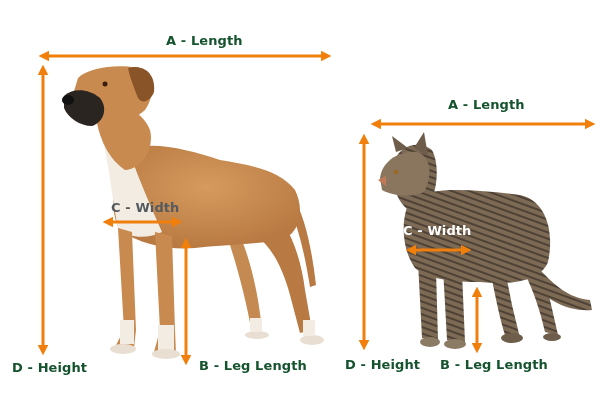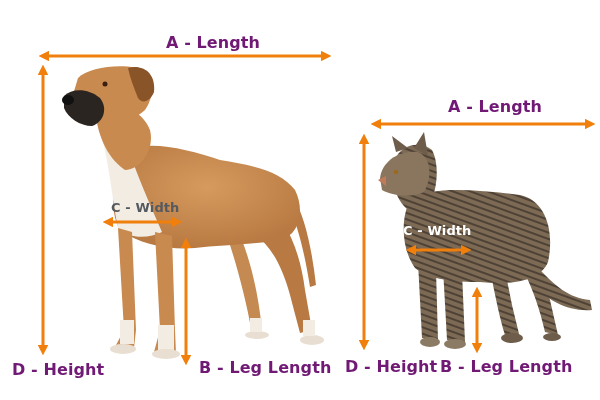--- a/index.html
+++ b/index.html
@@ -1,20 +1,20 @@
 <!DOCTYPE html>
 <html><head>
   <meta charset="utf-8">
   <style>
     html, body { margin: 0; padding: 0; background: #ffffff; }
     body { width: 600px; height: 400px; position: relative; overflow: hidden;
            font-family: "DejaVu Sans", "Liberation Sans", sans-serif; }
     .stage { position: absolute; left: 0; top: 0; width: 600px; height: 400px; }
     svg.art { position: absolute; left: 0; top: 0; }
-    .label { position: absolute; font-weight: bold; font-size: 16px; color: #701a75;
+    .label { position: absolute; font-weight: bold; font-size: 13px; color: #14532d;
              white-space: nowrap; letter-spacing: 0.1px; }
     .label.on-fur-dog { color: #555a60; font-size: 13px; }
     .label.on-fur-cat { color: #ffffff; font-size: 13px; }
   </style>
 </head>
 <body>
 
 <div class="stage">
 
   <svg class="art" width="600" height="400" viewBox="0 0 600 400">

